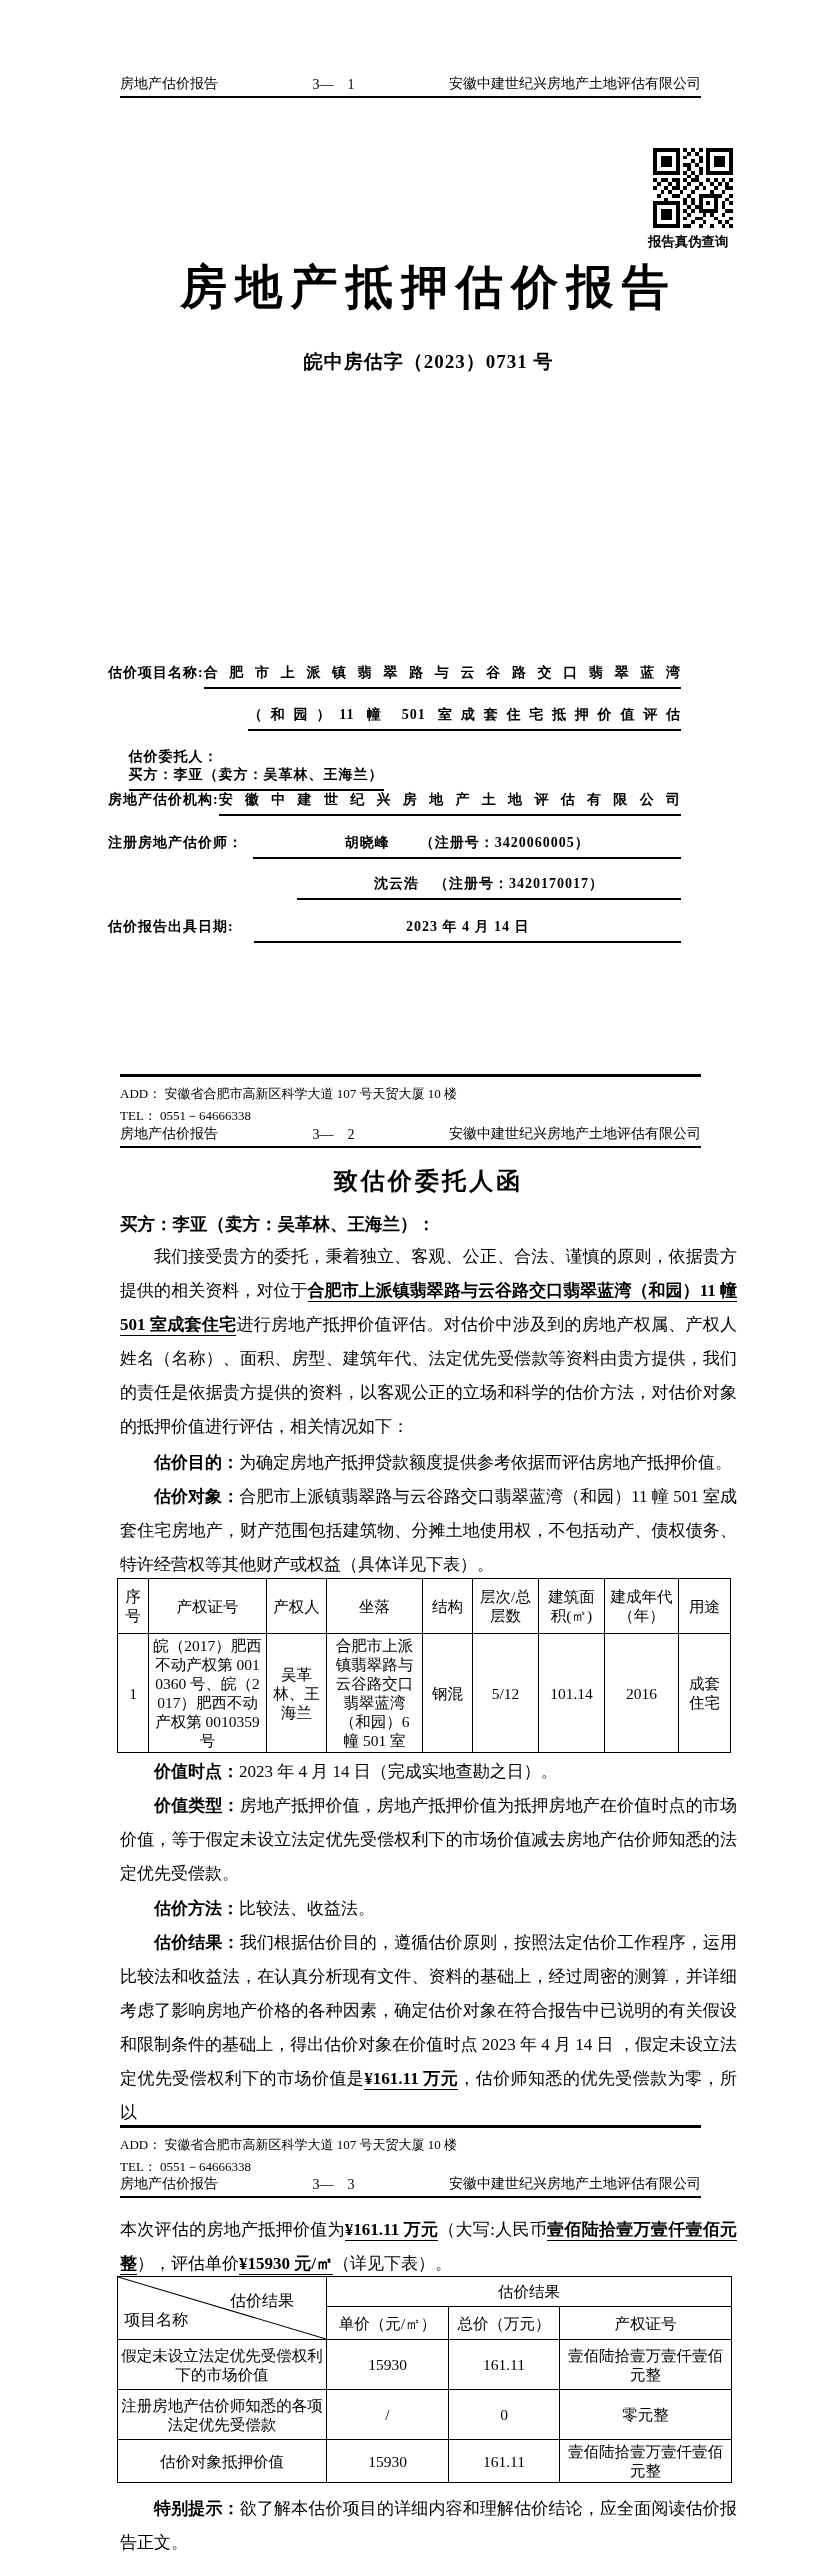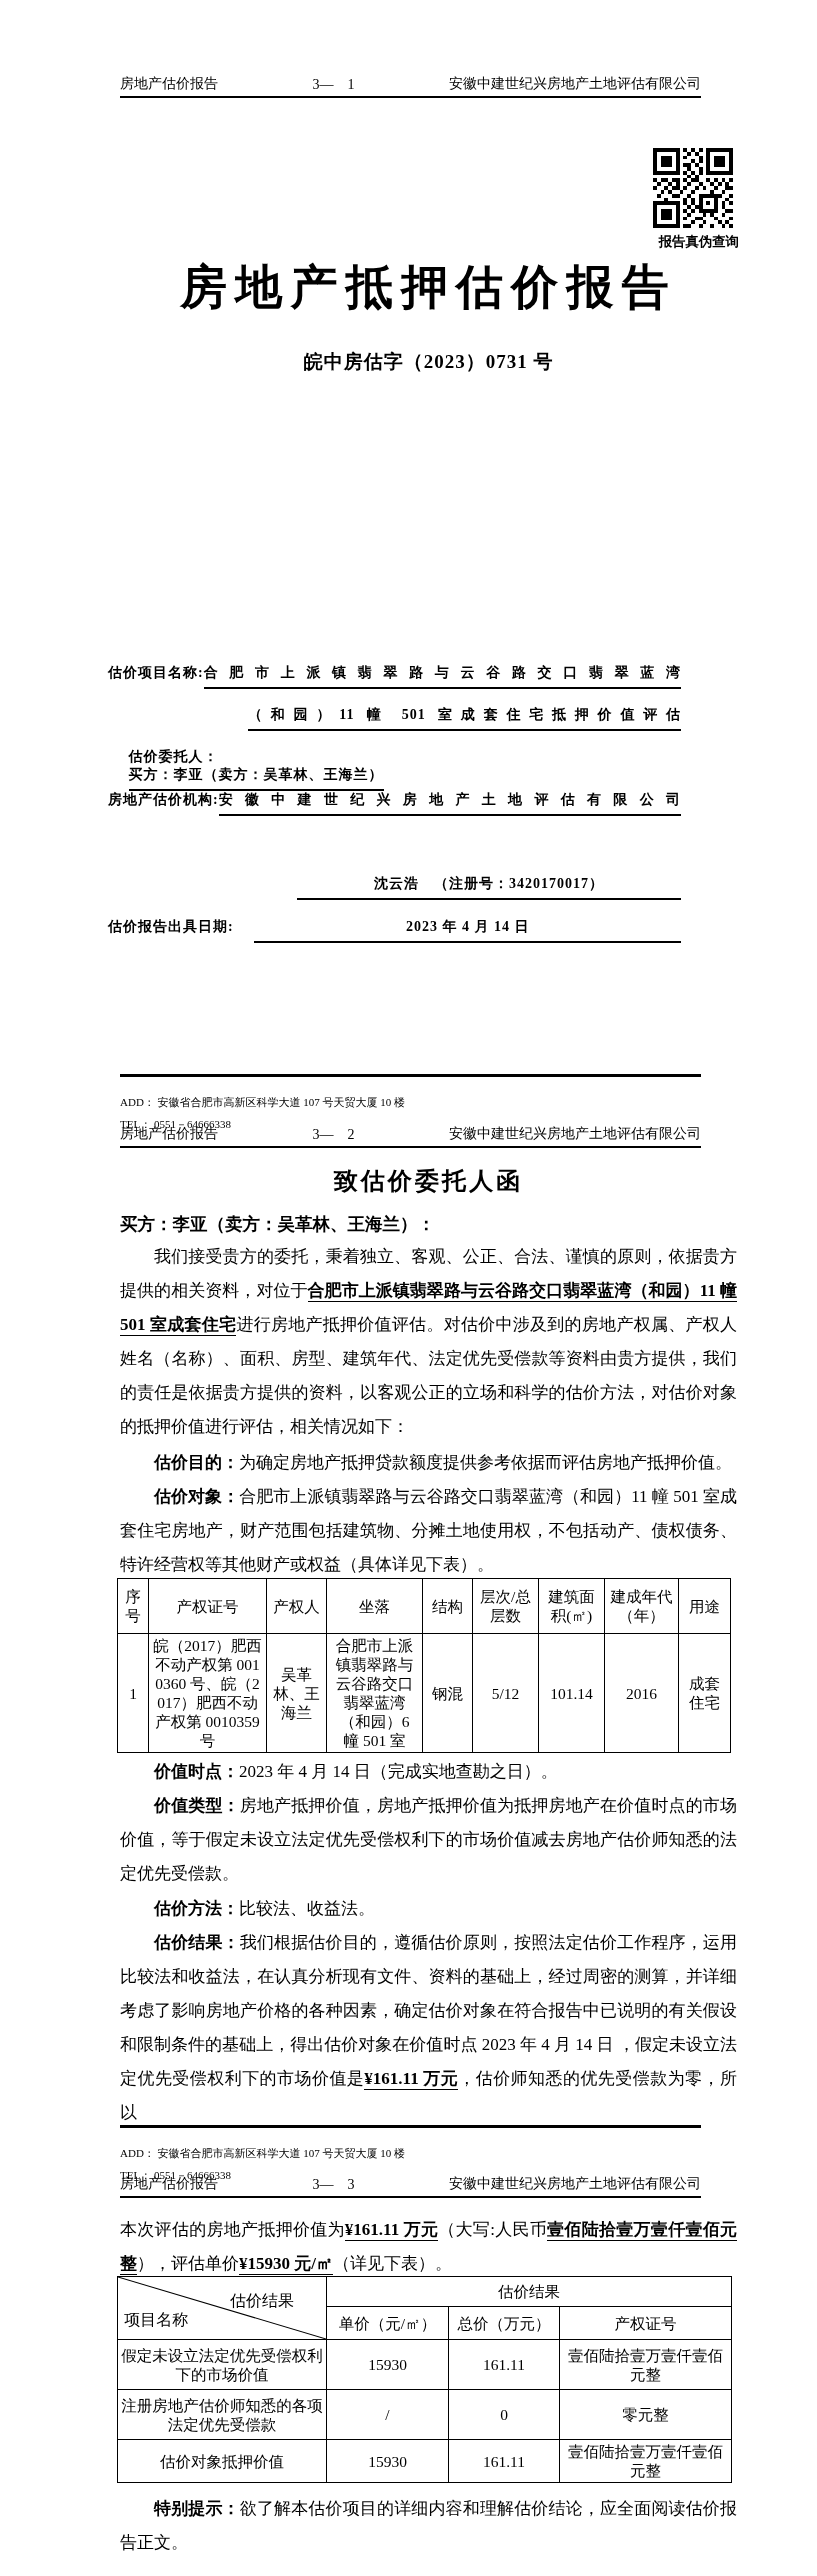--- a/index.html
+++ b/index.html
@@ -3,22 +3,22 @@
 <meta charset="utf-8">
 <style>
   html,body{margin:0;padding:0;background:#888;}
   .page{position:relative;width:818px;height:3300px;background:#ffffff;
         font-family:"Liberation Serif", serif;color:#000;overflow:hidden;}
   .abs{position:absolute;}
   
   .runhead{left:120px;width:581px;display:flex;justify-content:space-between;
            align-items:flex-end;font-size:14px;border-bottom:2.6px solid #000;padding-bottom:3px;}
   .runhead .pgnum{white-space:pre;}
-  .runfoot{left:120px;width:581px;border-top:3.1px solid #000;padding-top:15px;
-           font-size:11px;line-height:21.6px;}
+  .runfoot{left:120px;width:581px;border-top:3.1px solid #000;padding-top:6px;
+           font-size:13px;line-height:21.6px;}
   
   .bigtitle{left:120px;width:617px;text-align:center;font-size:47px;font-weight:bold;letter-spacing:8.2px;}
   .docno{left:120px;width:617px;text-align:center;font-size:19px;font-weight:bold;letter-spacing:1px;}
   .cover-line{left:108px;width:573px;display:flex;align-items:baseline;
               font-size:14px;font-weight:bold;letter-spacing:1px;}
   .cover-line .lbl{white-space:pre;flex:0 0 auto;}
   .cover-line .val{flex:1 1 auto;border-bottom:2.1px solid #000;padding-bottom:4.6px;white-space:pre;}
   .val.fill{text-align:justify;text-align-last:justify;}
   .val.ctr{text-align:center;}
   
@@ -32,21 +32,21 @@
   table{border-collapse:collapse;table-layout:fixed;background:#fff;}
   .doc-table{border:1.5px solid #000;font-size:15.5px;line-height:19px;}
   .doc-table td,.doc-table th{border:1px solid #000;font-weight:normal;
        text-align:center;vertical-align:middle;padding:2.1px 3.1px;word-break:break-all;}
   .t1 thead th{border-bottom:1.5px solid #000;}
   .corner{position:relative;padding:0 !important;}
   .corner svg{position:absolute;left:0;top:0;width:100%;height:100%;}
   .corner .c-top{position:absolute;top:14.4px;right:32px;font-size:16px;}
   .corner .c-bot{position:absolute;bottom:10.3px;left:6.2px;font-size:16px;}
   .t2 .subhead td{border-bottom:1.5px solid #000;}
-  .qrcap{text-align:right;font-size:13.4px;font-weight:bold;}
+  .qrcap{text-align:left;font-size:13.4px;font-weight:bold;}
 </style>
 </head>
 <body>
 
 <div class="page">
 
   <div class="abs runhead" style="top:75px;">
     <span>房地产估价报告</span>
     <span class="pgnum">3—    1</span>
     <span>安徽中建世纪兴房地产土地评估有限公司</span>
@@ -82,20 +82,24 @@
     <span class="lbl" style="width:140px;"></span>
     <span class="val fill">（和园）11 幢 501 室成套住宅抵押价值评估</span>
   </div>
   <div class="abs cover-line" style="top:748px;flex-direction:column;">
     <span class="lbl">估价委托人：</span>
     <span class="val ctr" style="margin-left:20.6px;">买方：李亚（卖方：吴革林、王海兰）</span>
   </div>
   <div class="abs cover-line" style="top:791px;">
     <span class="lbl">房地产估价机构:</span>
     <span class="val fill">安徽中建世纪兴房地产土地评估有限公司</span>
+  </div>
+  <div class="abs cover-line" style="top:834px;">
+    <span class="lbl">注册房地产估价师：</span>
+    <span class="val ctr" style="margin-left:10.3px;">胡晓峰　　（注册号：3420060005）</span>
   </div>
   <div class="abs cover-line" style="top:875px;">
     <span class="lbl" style="width:189px;"></span>
     <span class="val ctr">沈云浩　（注册号：3420170017）</span>
   </div>
   <div class="abs cover-line" style="top:918px;">
     <span class="lbl">估价报告出具日期:</span>
     <span class="val ctr" style="margin-left:20.6px;">2023 年 4 月 14 日</span>
   </div>
 

